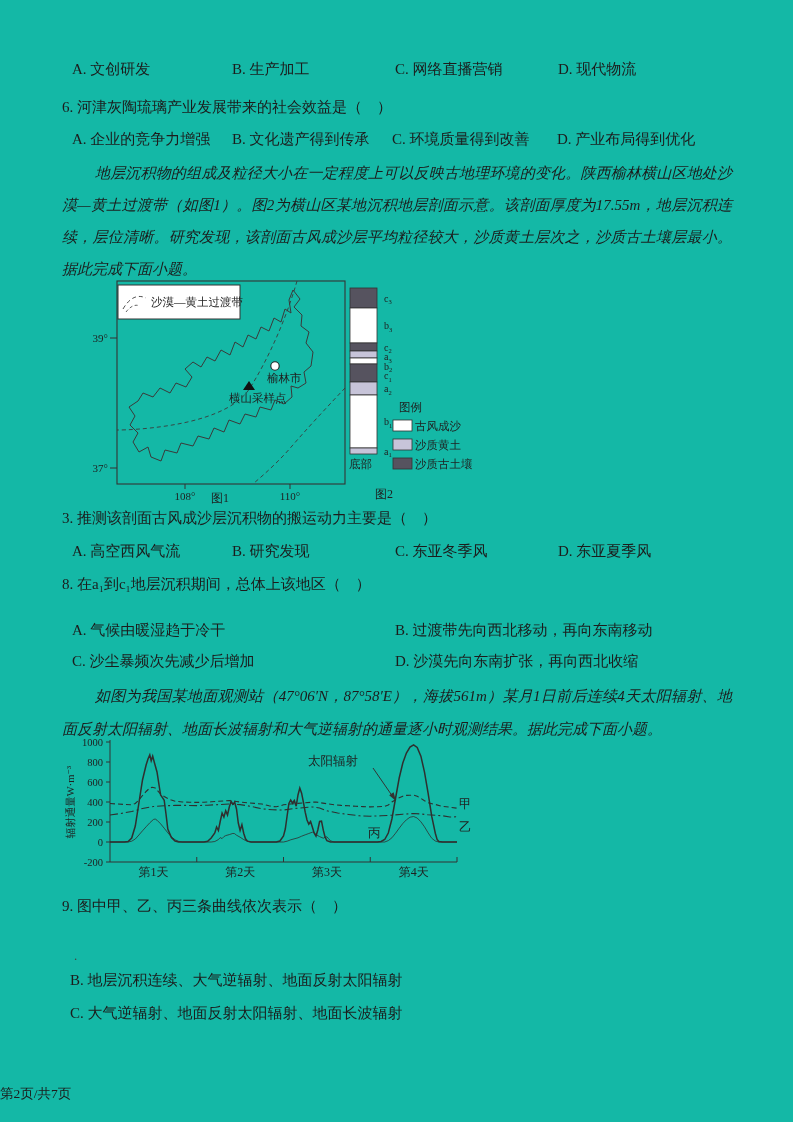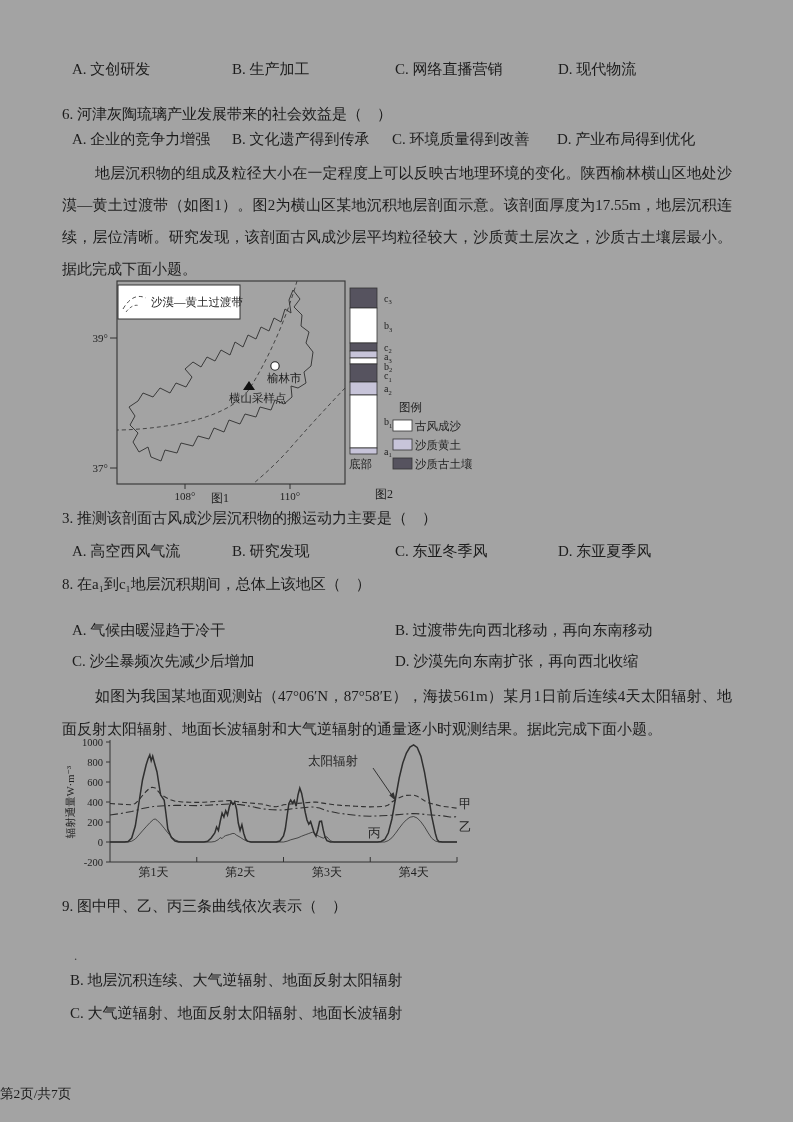--- a/index.html
+++ b/index.html
@@ -1,42 +1,42 @@
 <!DOCTYPE html>
 <html><head>
 <meta charset="utf-8">
 <style>
   html,body{margin:0;padding:0;background:#ffffff;}
-  .page{position:relative;width:793px;height:1122px;background:#a3a3a3;overflow:hidden;
+  .page{position:relative;width:793px;height:1122px;background:#14b8a6;overflow:hidden;
         font-family:"Liberation Serif","DejaVu Serif",serif;color:#1c1c1c;}
   .stem{position:absolute;left:62px;font-size:15px;line-height:17px;white-space:nowrap;}
   .optrow{position:absolute;left:72px;display:flex;font-size:15px;line-height:17px;}
   .opt{white-space:nowrap;}
   .optrow.two .opt{width:323px;}
   .passage{position:absolute;left:62px;width:670px;font-size:15px;line-height:32px;
-           text-align:justify;text-indent:2.2em;}
+           text-align:justify;text-indent:2.2em;font-style:italic;}
   .fig{position:absolute;}
   svg{overflow:visible;}
   svg text{font-family:"Liberation Serif","DejaVu Serif",serif;fill:#1f1f1f;font-style:normal;}
   .stray{position:absolute;font-size:13px;color:#444;}
   .footer{position:absolute;top:1085px;left:0;width:100%;text-align:left;font-size:13.5px;}
 </style>
 </head>
 <body>
 
 <div class="page">
 
   <div class="optrow" style="top:61px">
     <span class="opt" style="width:160px">A. 文创研发</span>
     <span class="opt" style="width:163px">B. 生产加工</span>
     <span class="opt" style="width:163px">C. 网络直播营销</span>
     <span class="opt">D. 现代物流</span>
   </div>
 
-  <div class="stem" style="top:106px">6. 河津灰陶琉璃产业发展带来的社会效益是（　）</div>
+  <div class="stem" style="top:99px">6. 河津灰陶琉璃产业发展带来的社会效益是（　）</div>
 
   <div class="optrow" style="top:131px">
     <span class="opt" style="width:160px">A. 企业的竞争力增强</span>
     <span class="opt" style="width:160px">B. 文化遗产得到传承</span>
     <span class="opt" style="width:165px">C. 环境质量得到改善</span>
     <span class="opt">D. 产业布局得到优化</span>
   </div>
 
   <div class="passage" style="top:157px">地层沉积物的组成及粒径大小在一定程度上可以反映古地理环境的变化。陕西榆林横山区地处沙漠—黄土过渡带（如图1）。图2为横山区某地沉积地层剖面示意。该剖面厚度为17.55m，地层沉积连续，层位清晰。研究发现，该剖面古风成沙层平均粒径较大，沙质黄土层次之，沙质古土壤层最小。据此完成下面小题。</div>
 

